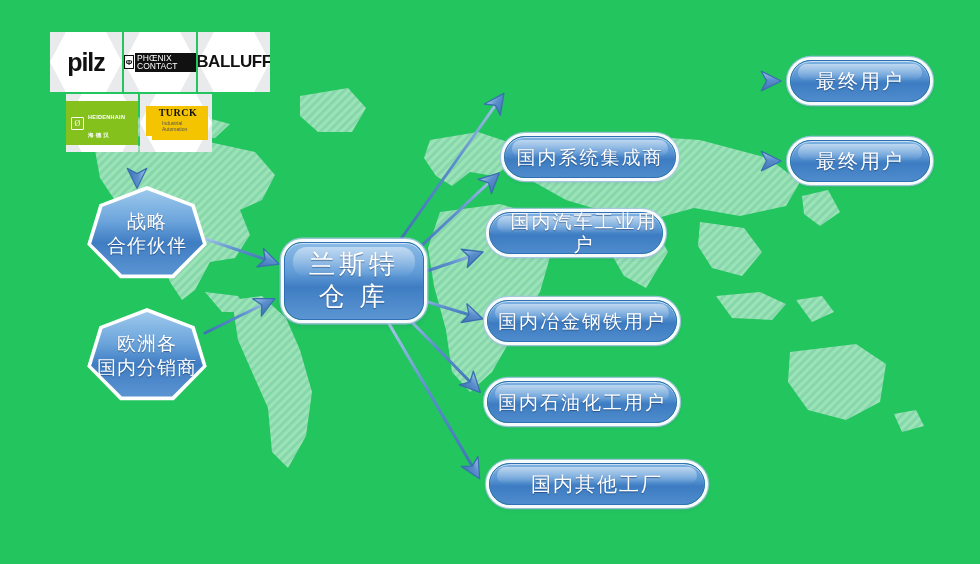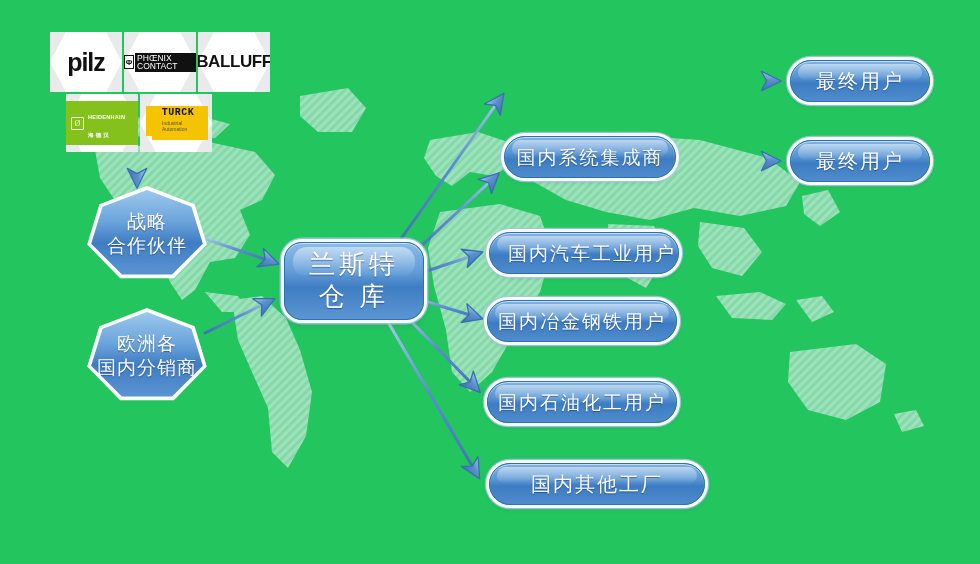--- a/index.html
+++ b/index.html
@@ -36,21 +36,21 @@
   .heid-box{background:#84c11c;padding:4px 5px;display:flex;align-items:center;gap:4px;
             width:78px;box-sizing:border-box;}
   .heid-badge{width:11px;height:11px;border:1.2px solid #fff;border-radius:1px;
               color:#fff;font-size:8px;display:flex;align-items:center;justify-content:center;}
   .heid-txt{font-family:"Liberation Sans",sans-serif;font-size:5.5px;font-weight:bold;
             color:#fff;line-height:7px;letter-spacing:.3px;}
   .turck-wrap{position:relative;width:76px;height:42px;}
   .turck-a{position:absolute;left:6px;top:4px;width:62px;height:30px;background:#f5c400;}
   .turck-b{position:absolute;left:12px;top:12px;width:56px;height:26px;background:#f5c400;}
   .turck-name{position:absolute;left:12px;top:5px;width:52px;text-align:center;
-              font-family:Liberation Mono, monospace;font-weight:bold;font-size:10px;
+              font-family:Liberation Serif, serif;font-weight:bold;font-size:10px;
               color:#111;letter-spacing:.5px;}
   .turck-sub{position:absolute;left:22px;top:18px;font-family:"Liberation Sans",sans-serif;
              font-size:5px;color:#555;line-height:6px;}
 
   
   .node{position:absolute;box-sizing:border-box;display:flex;align-items:center;
         justify-content:center;text-align:center;color:#ffffff;
         text-shadow:0 1px 1px rgba(20,50,90,.55);}
   .node .lbl{position:relative;z-index:2;white-space:pre-line;}
 
@@ -244,21 +244,21 @@
   <div class="node rrect" style="left:284px;top:242px;width:140px;height:78px;">
     <span class="lbl f-ctr">兰斯特
 仓   库</span>
   </div>
 
 
   <div class="node pill" style="left:504px;top:136px;width:172px;height:42px;">
     <span class="lbl f16">国内系统集成商</span>
   </div>
 
-  <div class="node pill" style="left:489px;top:232px;width:190px;height:42px;padding-left:16px;">
+  <div class="node pill" style="left:489px;top:212px;width:174px;height:42px;padding-left:16px;">
     <span class="lbl f16">国内汽车工业用户</span>
   </div>
 
   <div class="node pill" style="left:487px;top:300px;width:190px;height:42px;">
     <span class="lbl f16">国内冶金钢铁用户</span>
   </div>
 
   <div class="node pill" style="left:487px;top:381px;width:190px;height:42px;">
     <span class="lbl f16">国内石油化工用户</span>
   </div>

